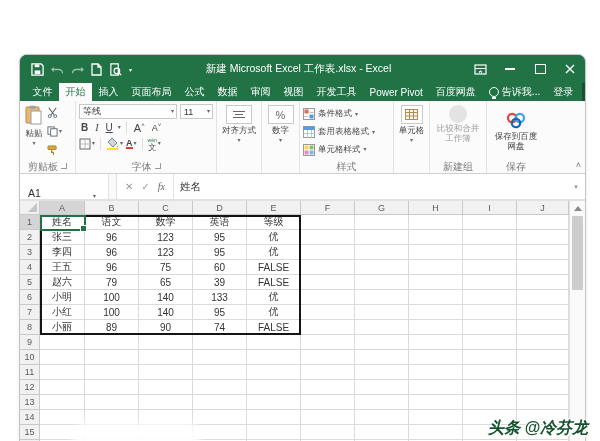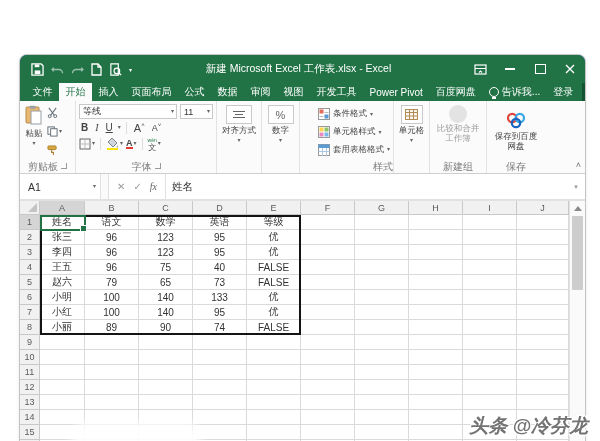--- a/index.html
+++ b/index.html
@@ -43,21 +43,21 @@
   .vdiv{width:1px;height:12px;background:#ddd;margin:0 2px;}
   .iconbox{width:24px;height:17px;background:#fff;border:1px solid #c9c9c9;display:flex;align-items:center;justify-content:center;}
   .alignlines i{display:block;width:12px;height:1.4px;background:#666;margin:1.4px auto;}
   .alignlines i.short{width:8px;}
   .styrow{display:flex;align-items:center;gap:3px;height:15px;white-space:nowrap;}
   .graybtn{color:#9b9b9b;}
   .collapse-chip{position:absolute;right:4px;bottom:3px;color:#777;font-size:9px;}
   .twoline{text-align:center;line-height:1.15;white-space:normal;width:46px;}
   
   .fbar{height:25px;background:#fff;border-bottom:2px solid #e1e1e1;display:flex;align-items:stretch;flex:0 0 auto;}
-  .namebox{width:68px;display:flex;align-items:center;justify-content:space-between;padding:0 4px 0 8px;
+  .namebox{width:68px;display:flex;align-items:flex-end;justify-content:space-between;padding:0 12px 0 8px;
            border-right:1px solid #e1e1e1;font-size:10.5px;color:#333;}
   .fdots{width:7px;border-right:1px solid #e1e1e1;background:#fafafa;}
   .fbtns{display:flex;align-items:center;gap:8px;padding:0 8px;border-right:1px solid #e1e1e1;color:#9a9a9a;font-size:10px;}
   .fx{font-style:italic;font-family:"Liberation Serif","DejaVu Serif",serif;color:#666;}
   .fcontent{flex:1;display:flex;align-items:center;padding-left:6px;font-size:10.5px;color:#333;}
   .fexpand{width:18px;display:flex;align-items:center;justify-content:center;color:#999;font-size:7px;}
   
   .gridwrap{flex:1;display:flex;position:relative;min-height:0;}
   .grid{flex:1;display:grid;grid-template-columns:20px 45px repeat(8,54px) minmax(0,1fr);
         grid-template-rows:14px repeat(18,15px);position:relative;overflow:hidden;background:#fff;}
@@ -78,21 +78,21 @@
   .vscroll{width:15px;background:#fafafa;border-left:1px solid #e1e1e1;display:flex;flex-direction:column;align-items:center;flex:0 0 auto;}
   .sarrow{height:14px;display:flex;align-items:center;justify-content:center;width:100%;}
   .sarrow i{border-left:4px solid transparent;border-right:4px solid transparent;border-bottom:5px solid #8a8a8a;display:block;}
   .sthumb{width:11px;height:74px;background:#cdcdcd;border-radius:1px;margin-top:1px;}
   
   .wm{position:absolute;right:12px;bottom:2px;z-index:50;text-align:right;pointer-events:none;}
   .wmrow{display:flex;align-items:center;justify-content:flex-end;gap:6px;}
   .wmcircle{width:44px;height:44px;border-radius:50%;background:rgba(215,215,215,.72);display:flex;align-items:center;justify-content:center;}
   .wmbrand{font-size:21px;font-weight:bold;color:rgba(200,200,200,.78);letter-spacing:2px;line-height:1;}
   .wmdomain{font-size:8px;color:rgba(200,200,200,.85);margin-top:1px;letter-spacing:1px;}
-  .wmcredit{font-size:19px;font-weight:bold;color:#737373;font-style:italic;margin-top:2px;
+  .wmcredit{font-size:16px;font-weight:bold;color:#14532d;font-style:italic;margin-top:2px;
             text-shadow:1px 1px 0 #fff,-1px -1px 0 #fff,1px -1px 0 #fff,-1px 1px 0 #fff,0 2px 2px rgba(255,255,255,.9);}
 </style>
 </head>
 <body>
 
 <div class="window">
 
   <div class="titlebar">
     <div class="qat">
       <span class="qbtn">
@@ -315,50 +315,50 @@
     <div class="rgroup" style="width:38px;">
       <div class="gbody" style="justify-content:center;">
         <div class="bigbtn">
           <span class="iconbox" style="color:#666;font-size:11px;">%</span>
           <span>数字</span>
           <span class="caret">▾</span>
         </div>
       </div>
     </div>
 
-    <div class="rgroup" style="width:94px;align-items:flex-end;">
+    <div class="rgroup" style="width:94px;">
       <div class="gbody" style="flex-direction:column;gap:0;justify-content:space-evenly;">
         <div class="styrow">
           <svg width="12" height="12" viewBox="0 0 12 12">
               <rect x="0.5" y="0.5" width="11" height="11" fill="#fff" stroke="#999"></rect>
               <rect x="1.5" y="1.5" width="4" height="4" fill="#e26b5a"></rect>
               <rect x="6.5" y="6.5" width="4" height="4" fill="#5b9bd5"></rect>
               <path d="M6.5 4.5h4M1.5 8.5h4" stroke="#bbb"></path>
             </svg>
           <span>条件格式</span>
             <span class="caret">▾</span>
         </div>
         <div class="styrow">
           <svg width="12" height="12" viewBox="0 0 12 12">
               <rect x="0.5" y="0.5" width="11" height="11" fill="#fff" stroke="#999"></rect>
+              <rect x="0.5" y="0.5" width="11" height="3.5" fill="#5b9bd5"></rect>
+              <path d="M0.5 7.5h11M4.5 4v8M8.5 4v8" stroke="#aac7e4"></path>
+            </svg>
+          <span>套用表格格式</span>
+            <span class="caret">▾</span>
+        </div>
+        <div class="styrow">
+          <svg width="12" height="12" viewBox="0 0 12 12">
+              <rect x="0.5" y="0.5" width="11" height="11" fill="#fff" stroke="#999"></rect>
               <rect x="1.5" y="1.5" width="4" height="4" fill="#ffd34d"></rect>
               <rect x="6.5" y="1.5" width="4" height="4" fill="#8fc36a"></rect>
               <rect x="1.5" y="6.5" width="4" height="4" fill="#e78ac3"></rect>
               <rect x="6.5" y="6.5" width="4" height="4" fill="#7ab8e6"></rect>
             </svg>
           <span>单元格样式</span>
-            <span class="caret">▾</span>
-        </div>
-        <div class="styrow">
-          <svg width="12" height="12" viewBox="0 0 12 12">
-              <rect x="0.5" y="0.5" width="11" height="11" fill="#fff" stroke="#999"></rect>
-              <rect x="0.5" y="0.5" width="11" height="3.5" fill="#5b9bd5"></rect>
-              <path d="M0.5 7.5h11M4.5 4v8M8.5 4v8" stroke="#aac7e4"></path>
-            </svg>
-          <span>套用表格格式</span>
             <span class="caret">▾</span>
         </div>
       </div>
       <div class="glabel">
           <span>样式</span>
         </div>
     </div>
 
     <div class="rgroup" style="width:36px;">
       <div class="gbody" style="justify-content:center;">
@@ -472,32 +472,32 @@
         <div class="cell">优</div>
         <div class="cell"></div>
         <div class="cell"></div>
         <div class="cell"></div>
         <div class="cell"></div>
         <div class="cell"></div>
         <div class="hc">4</div>
         <div class="cell">王五</div>
         <div class="cell">96</div>
         <div class="cell">75</div>
-        <div class="cell">40</div>
+        <div class="cell">60</div>
         <div class="cell">FALSE</div>
         <div class="cell"></div>
         <div class="cell"></div>
         <div class="cell"></div>
         <div class="cell"></div>
         <div class="cell"></div>
         <div class="hc">5</div>
         <div class="cell">赵六</div>
         <div class="cell">79</div>
         <div class="cell">65</div>
-        <div class="cell">73</div>
+        <div class="cell">39</div>
         <div class="cell">FALSE</div>
         <div class="cell"></div>
         <div class="cell"></div>
         <div class="cell"></div>
         <div class="cell"></div>
         <div class="cell"></div>
         <div class="hc">6</div>
         <div class="cell">小明</div>
         <div class="cell">100</div>
         <div class="cell">140</div>

